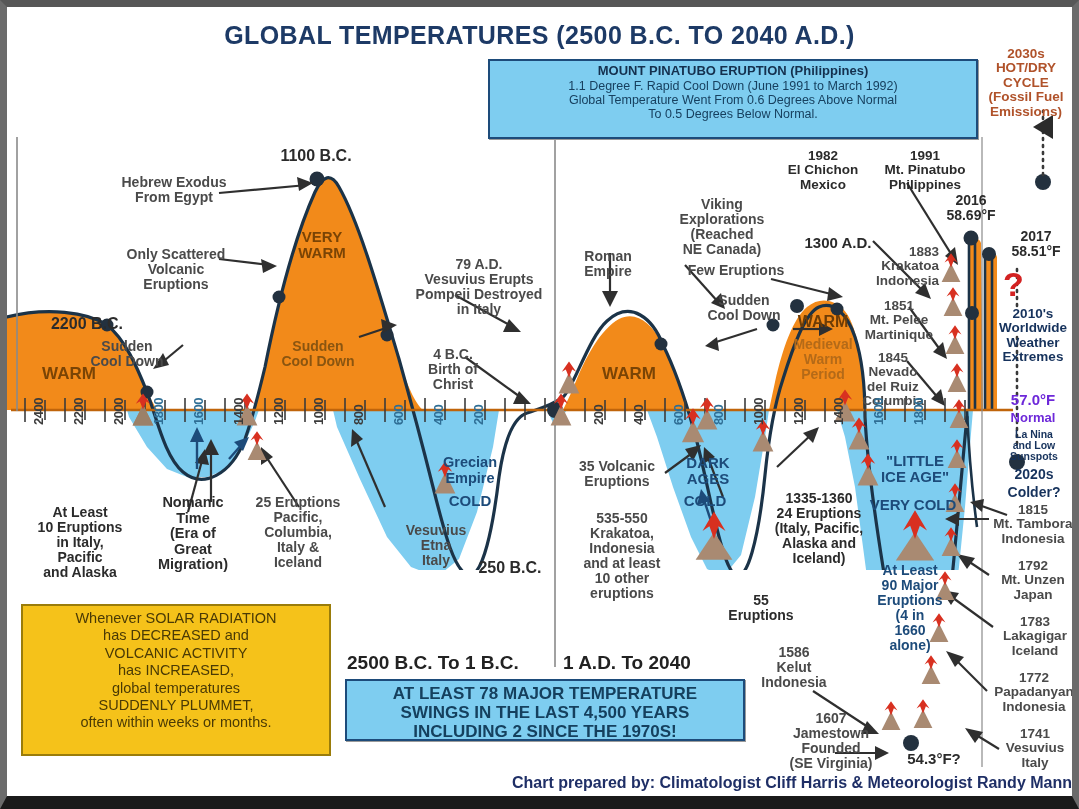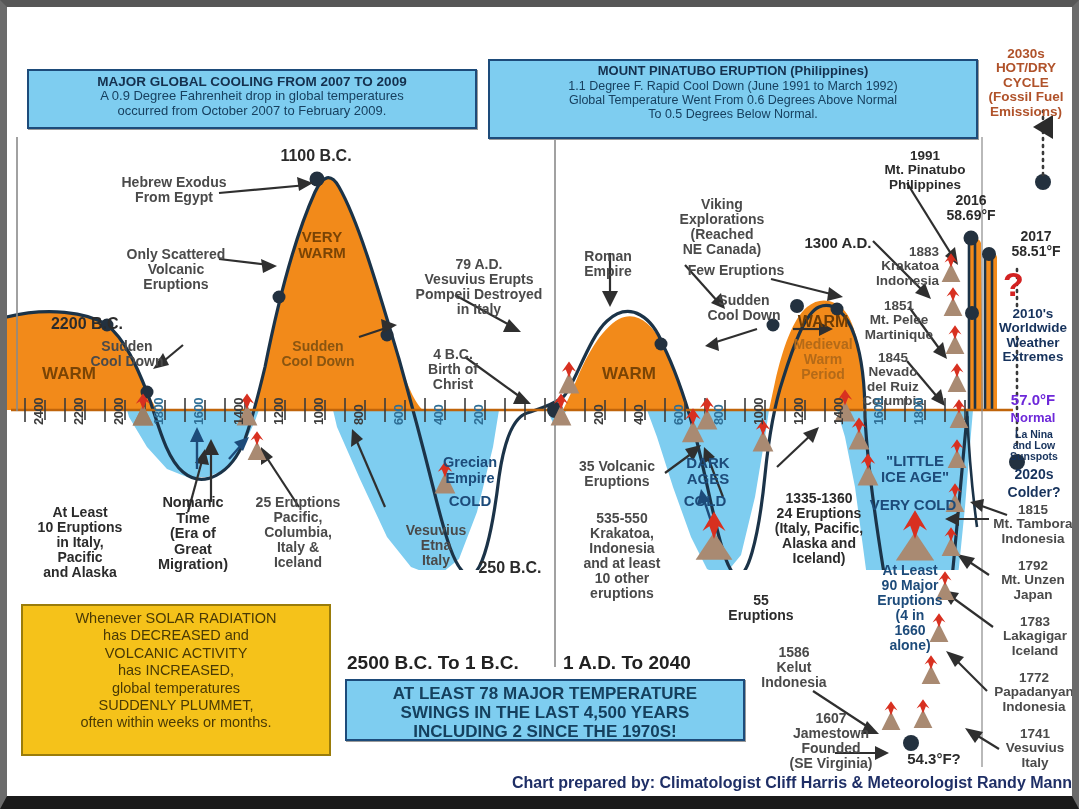--- a/index.html
+++ b/index.html
@@ -386,26 +386,22 @@
         <polygon points="-13,18 0,-8 13,18" fill="#a98a72"></polygon>
         <path d="M-9,-9 L0,-22 L9,-9 L4,-12 L0,-2 L-4,-12 Z" fill="#d83020"></path>
       </g>
       <g transform="translate(884,710) scale(0.72)">
         <polygon points="-13,18 0,-8 13,18" fill="#a98a72"></polygon>
         <path d="M-9,-9 L0,-22 L9,-9 L4,-12 L0,-2 L-4,-12 Z" fill="#d83020"></path>
       </g>
     </g>
   </svg>
 
-
-  <div class="abs bluebox" style="left:20px;top:62px;width:450px;height:60px;font-size:13px;">
-    <div style="font-weight:bold;font-size:13.5px;color:#14304e;">MAJOR GLOBAL COOLING FROM 2007 TO 2009</div>
-    <div>A 0.9 Degree Fahrenheit drop in global temperatures</div>
-    <div>occurred from October 2007 to February 2009.</div>
-  </div>
+  <div class="abs title">GLOBAL TEMPERATURES (2500 B.C. TO 2040 A.D.)</div>
+
 
   <div class="abs bluebox" style="left:481px;top:52px;width:490px;height:80px;font-size:12.5px;">
     <div style="font-weight:bold;font-size:13px;color:#14304e;">MOUNT PINATUBO ERUPTION (Philippines)</div>
     <div>1.1 Degree F. Rapid Cool Down (June 1991 to March 1992)</div>
     <div>Global Temperature Went From 0.6 Degrees Above Normal</div>
     <div>To 0.5 Degrees Below Normal.</div>
   </div>
 
   <div class="abs yellowbox" style="left:14px;top:597px;width:310px;height:152px;font-size:14.5px;">
     <div>Whenever SOLAR RADIATION</div>
@@ -516,20 +512,23 @@
 alone)</div>
   <div class="lbl" style="left:744px;top:638px;width:86px;font-size:14px;white-space:pre-line;">1586
 Kelut
 Indonesia</div>
   <div class="lbl" style="left:760px;top:704px;width:128px;font-size:14px;white-space:pre-line;">1607
 Jamestown
 Founded
 (SE Virginia)</div>
   <div class="lbl dark" style="left:886px;top:744px;width:82px;font-size:15px;">54.3°F?</div>
 
+  <div class="lbl dark" style="left:764px;top:142px;width:104px;font-size:13.5px;white-space:pre-line;">1982
+El Chichon
+Mexico</div>
   <div class="lbl dark" style="left:864px;top:142px;width:108px;font-size:13.5px;white-space:pre-line;">1991
 Mt. Pinatubo
 Philippines</div>
   <div class="lbl" style="left:848px;top:238px;width:84px;font-size:13.5px;white-space:pre-line;text-align:right;">1883
 Krakatoa
 Indonesia</div>
   <div class="lbl" style="left:848px;top:292px;width:88px;font-size:13.5px;white-space:pre-line;">1851
 Mt. Pelee
 Martinique</div>
   <div class="lbl" style="left:848px;top:344px;width:76px;font-size:13.5px;white-space:pre-line;">1845

